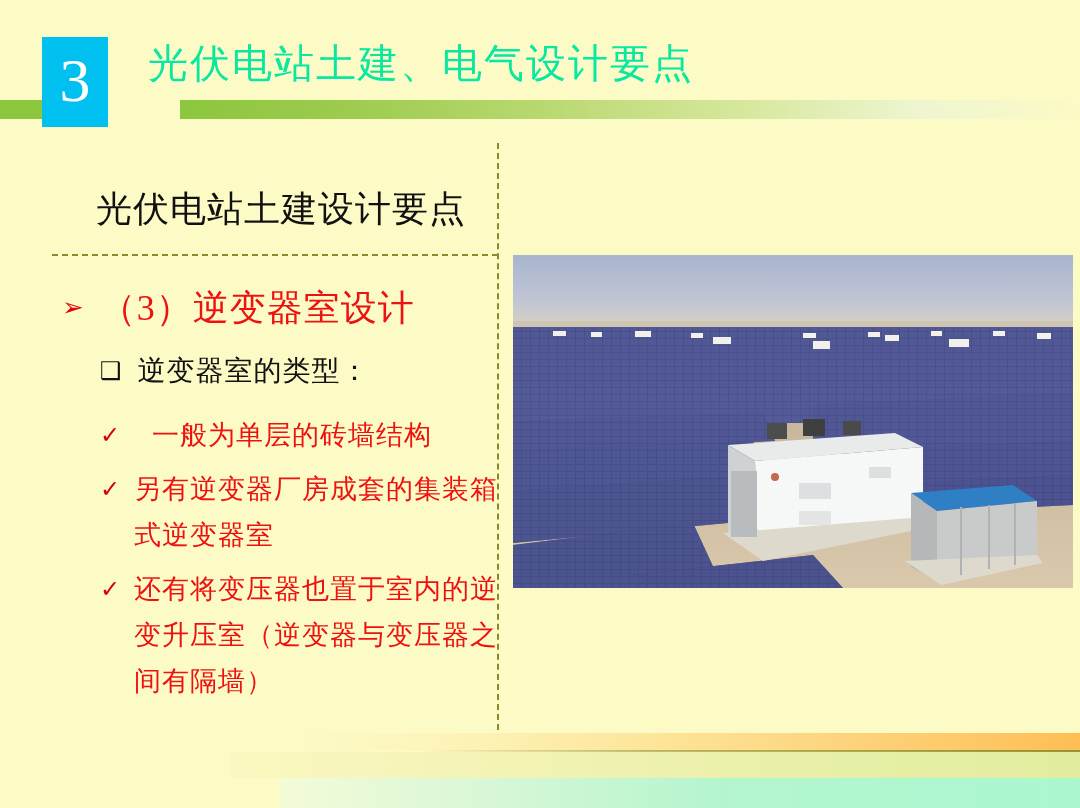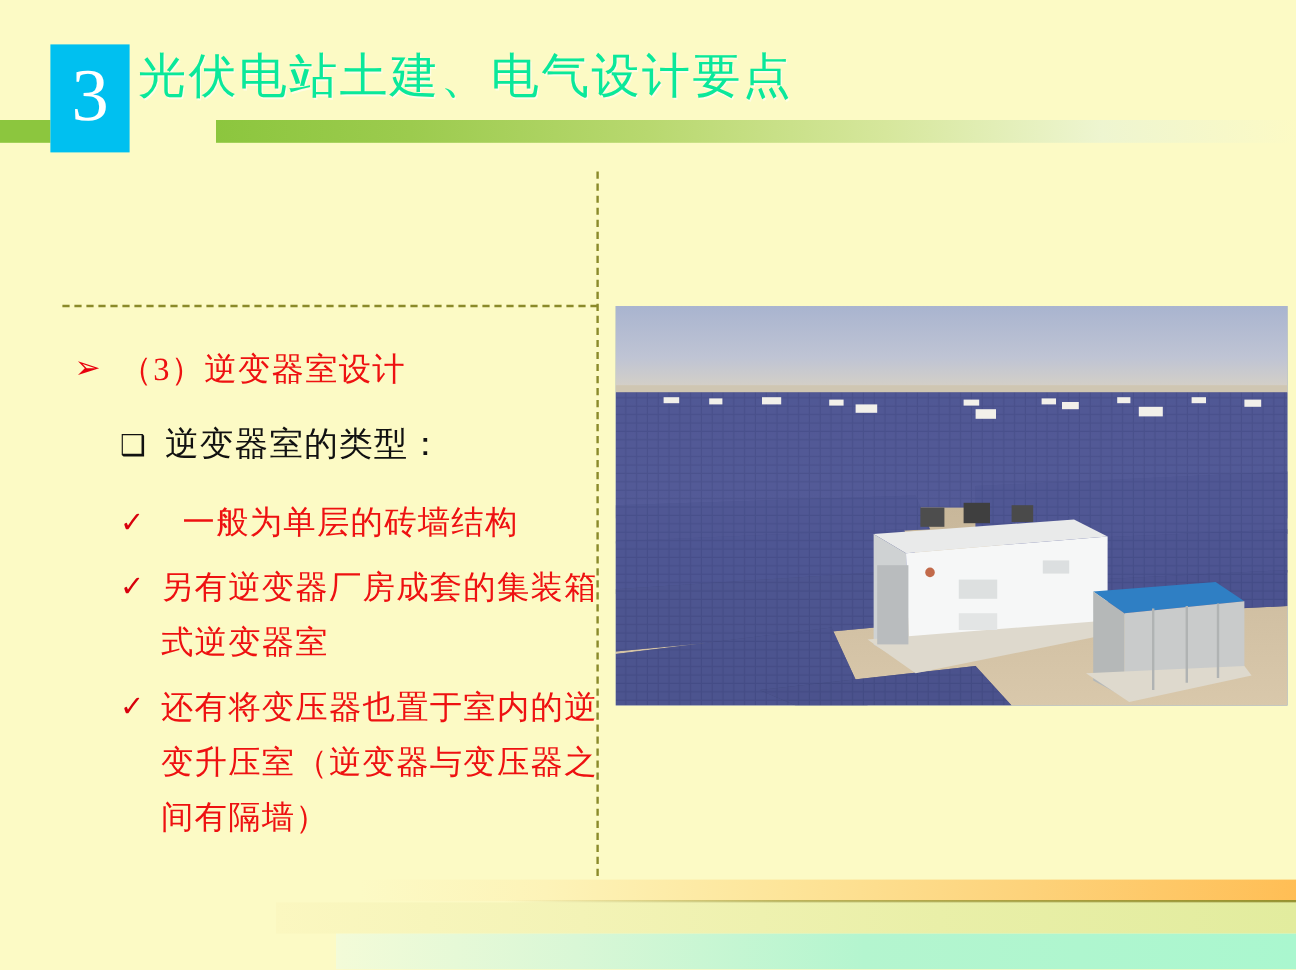--- a/index.html
+++ b/index.html
@@ -26,21 +26,21 @@
     background:#00c0f0;
     display:flex;align-items:center;justify-content:center;
   }
   .num-badge span{
     color:#ffffff;font-size:62px;line-height:1;
     font-family:"Liberation Serif","DejaVu Serif",serif;
     font-weight:400;
     transform:translateY(-2px);
   }
   .header-title{
-    position:absolute;left:115px;top:38px;
+    position:absolute;left:148px;top:38px;
     font-size:40px;line-height:52px;
     color:#0ae89a;
     letter-spacing:2px;
     font-family:"Liberation Serif","DejaVu Serif",serif;
     text-shadow:1px 1px 0 rgba(255,255,255,.55);
     white-space:nowrap;
   }
 
   
   .v-dash{
@@ -62,21 +62,21 @@
 
   .lvl1{
     position:absolute;left:62px;top:288px;width:430px;
     display:flex;align-items:flex-start;gap:16px;
   }
   .lvl1 .bullet{
     color:#e8000d;font-size:26px;line-height:38px;flex:0 0 auto;
     font-family:"DejaVu Sans",sans-serif;
   }
   .lvl1 .txt{
-    color:#ee1111;font-size:27px;line-height:40px;
+    color:#ee1111;font-size:36px;line-height:40px;
     font-family:"Liberation Serif","DejaVu Serif",serif;
     letter-spacing:1px;
   }
 
   .lvl2{
     position:absolute;left:100px;top:352px;width:400px;
     display:flex;align-items:flex-start;gap:16px;
   }
   .lvl2 .bullet{
     color:#111;font-size:24px;line-height:38px;flex:0 0 auto;
@@ -140,20 +140,21 @@
     <div class="greenbar"></div>
     <div class="num-badge">
       <span>3</span>
     </div>
     <div class="header-title">光伏电站土建、电气设计要点</div>
   </div>
 
   <div class="v-dash"></div>
   <div class="h-dash"></div>
 
+  <div class="sect-heading">光伏电站土建设计要点</div>
 
   <div class="lvl1">
     <span class="bullet">➢</span>
     <span class="txt">（3）逆变器室设计</span>
   </div>
 
   <div class="lvl2">
     <span class="bullet">❑</span>
     <span class="txt">逆变器室的类型：</span>
   </div>

